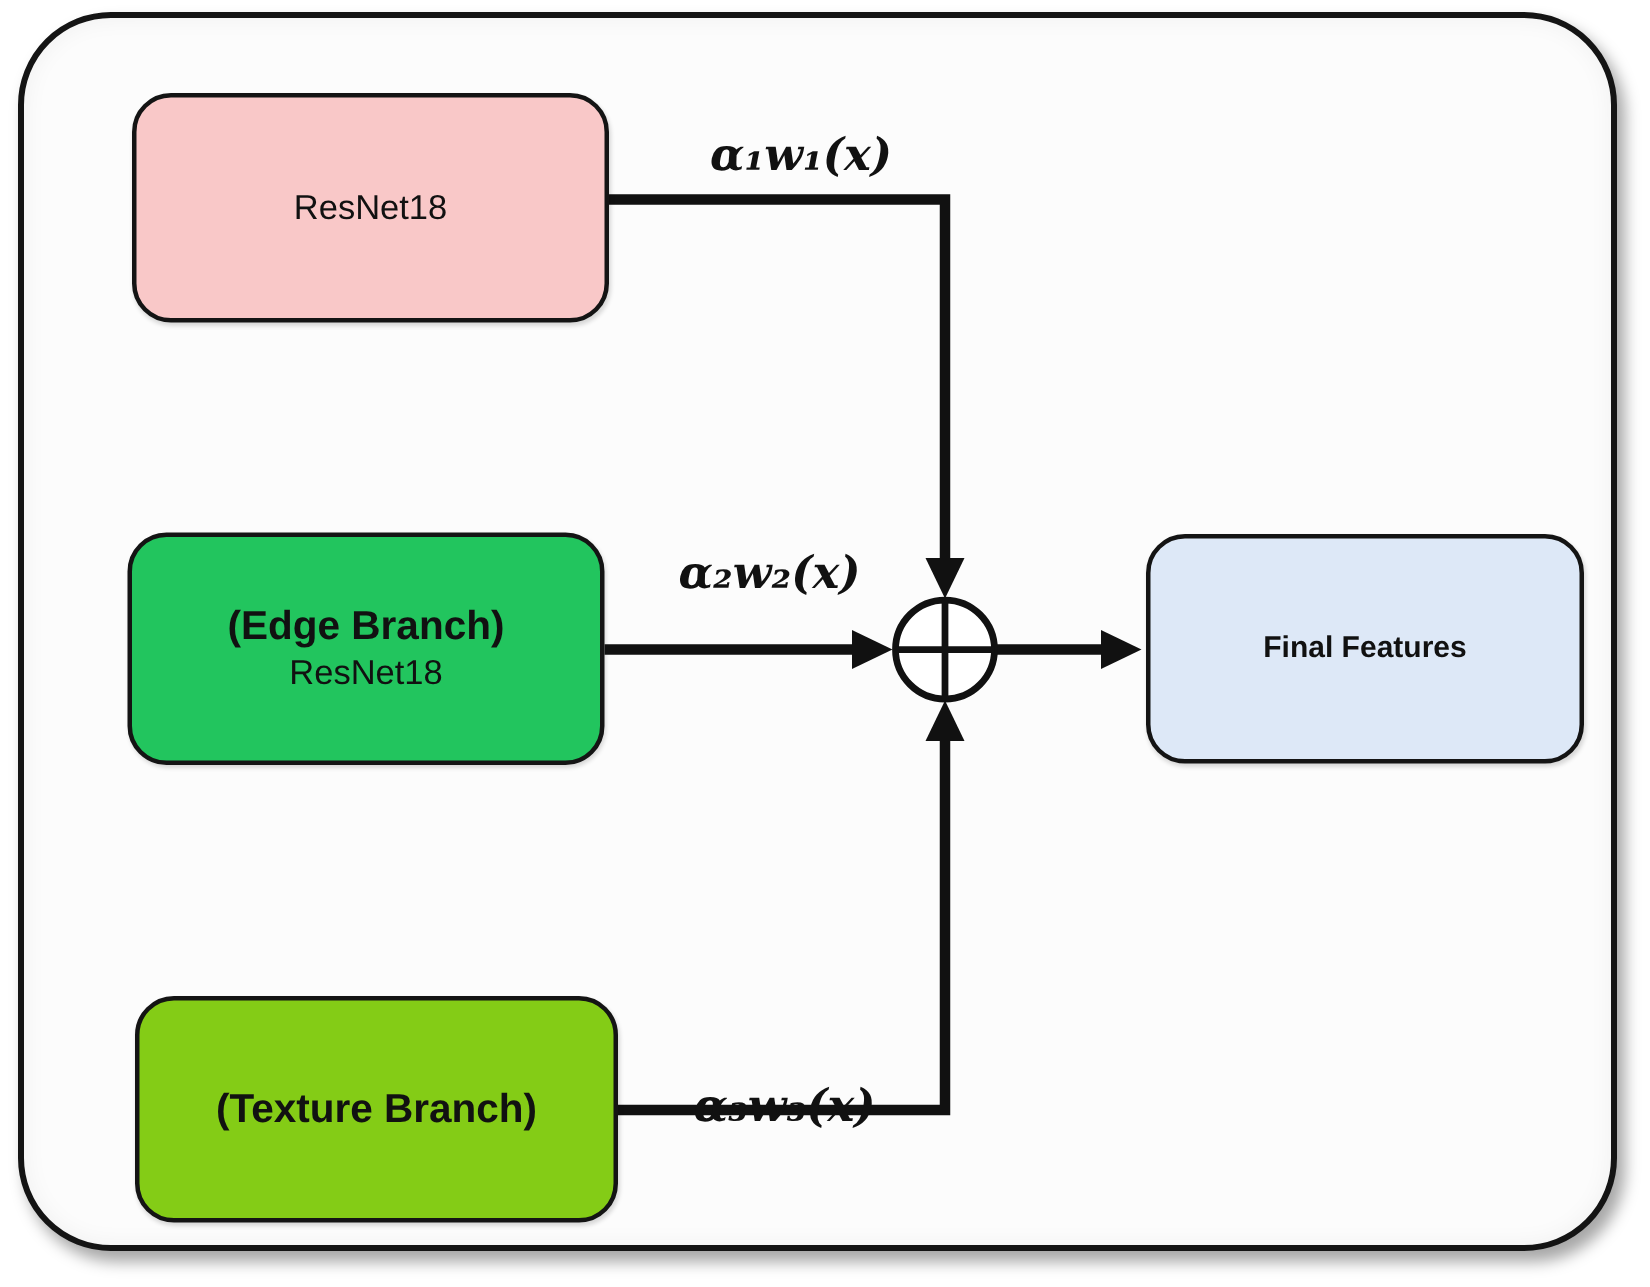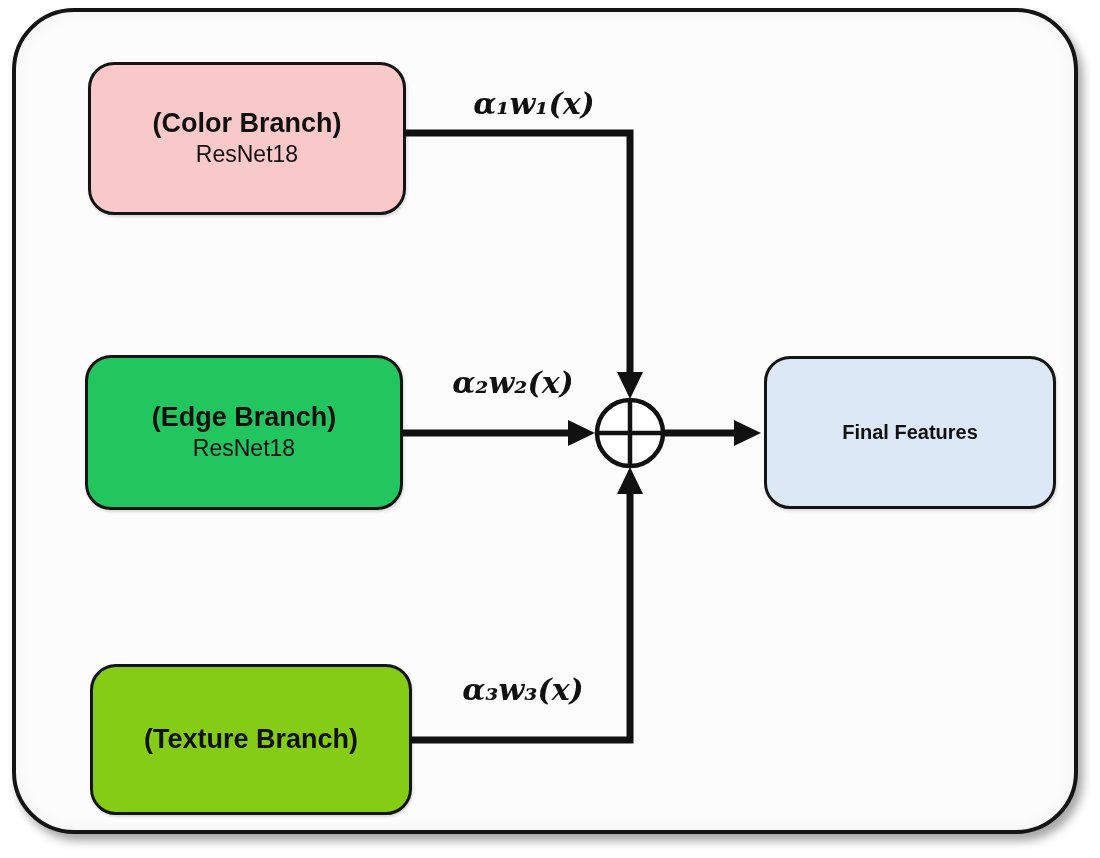--- a/index.html
+++ b/index.html
@@ -69,21 +69,21 @@
     text-align: center;
     font-family: "DejaVu Serif", serif;
     font-style: italic;
     font-weight: bold;
     font-size: 30px;
     color: #111111;
     white-space: nowrap;
   }
   .label-w1 { left: 439px; top: 86px;  }
   .label-w2 { left: 418px; top: 365px; }
-  .label-w3 { left: 428px; top: 672px; }
+  .label-w3 { left: 428px; top: 720px; }
 </style>
 </head>
 <body>
 
 <div class="canvas">
 
   <div class="outer-frame"></div>
 
   <svg class="connectors" viewBox="0 0 1100 858" xmlns="http://www.w3.org/2000/svg">
 
@@ -99,21 +99,20 @@
     <path d="M 664 433 H 736" fill="none" stroke="#111111" stroke-width="7"></path>
     <polygon points="761,433 734,420 734,446" fill="#111111"></polygon>
 
     <g>
       <circle cx="630" cy="433" r="33" fill="#ffffff" stroke="#111111" stroke-width="4.5"></circle>
       <path d="M 597 433 H 663 M 630 400 V 466" fill="none" stroke="#111111" stroke-width="4.5"></path>
     </g>
   </svg>
 
   <div class="node node-color" style="background: rgb(249, 200, 200);">
-    <div class="title">(Color Branch)</div>
     <div class="subtitle">ResNet18</div>
   </div>
 
   <div class="node node-edge" style="background: #22c55e;">
     <div class="title">(Edge Branch)</div>
     <div class="subtitle">ResNet18</div>
   </div>
 
   <div class="node node-texture" style="background: #84cc16;">
     <div class="title">(Texture Branch)</div>

